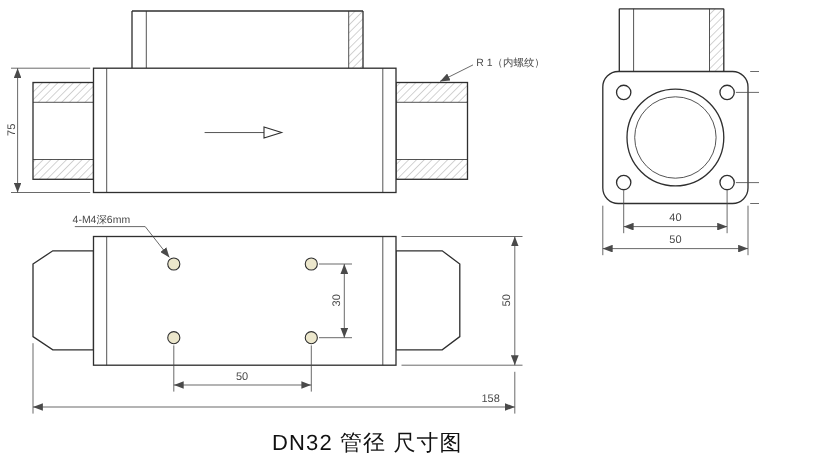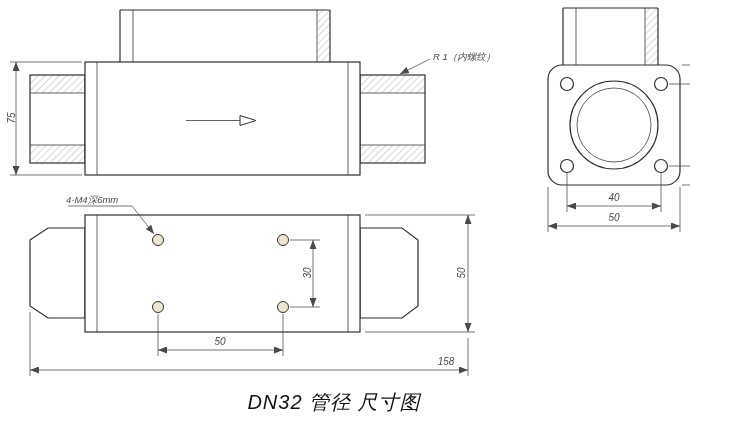--- a/index.html
+++ b/index.html
@@ -1,17 +1,17 @@
 <!DOCTYPE html>
 <html style="--line: #2f2f2f; --dim: #4a4a4a; --hatch: #9a9a9a; --hole_fill: #ece7cc; --text: #111111; --bg: #ffffff;"><head>
 <meta charset="utf-8">
 <style>
   html,body{margin:0;padding:0;background:#ffffff;}
   .canvas{position:relative;width:690px;height:428px;background:var(--bg,#ffffff);overflow:hidden;
-          font-family:"Liberation Sans","DejaVu Sans",sans-serif;font-style:italic;}
+          font-family:"Liberation Sans","DejaVu Sans",sans-serif;}
   svg{display:block;}
   .outline{fill:none;stroke:var(--line,#2f2f2f);stroke-width:1.2;}
   .thin{fill:none;stroke:var(--line,#2f2f2f);stroke-width:0.75;}
   .dimline,.extline,.leader{fill:none;stroke:var(--dim,#4a4a4a);stroke-width:0.75;}
   .dim-text{font-family:"Liberation Sans","DejaVu Sans",sans-serif;font-size:10px;fill:var(--dim,#333333);}
   .note-text{font-family:"Liberation Sans","DejaVu Sans",sans-serif;font-size:9.5px;fill:var(--dim,#333333);}
   .caption-text{font-family:"Liberation Sans","DejaVu Sans",sans-serif;font-size:20px;fill:var(--text,#111111);letter-spacing:1px;}
   .white-fill{fill:#ffffff;}
 </style>
 </head>

